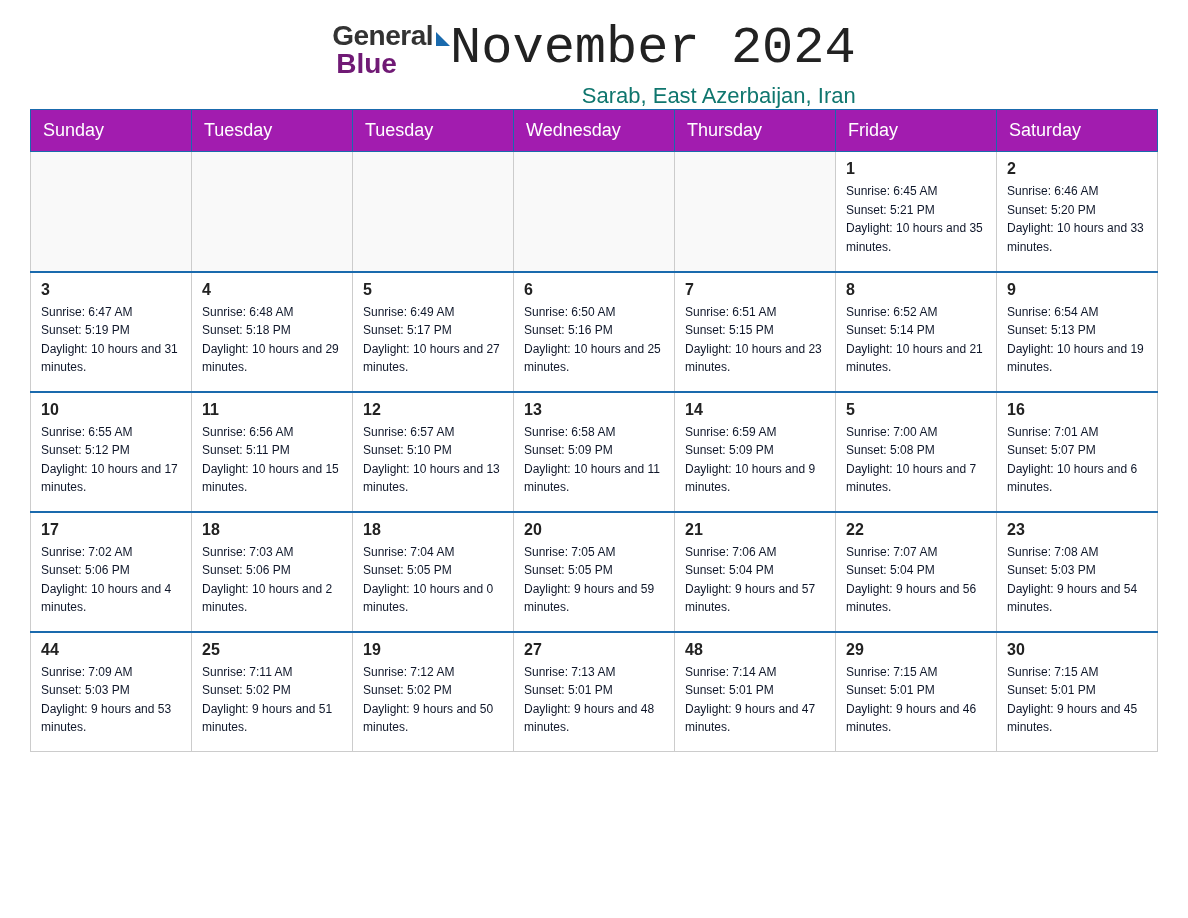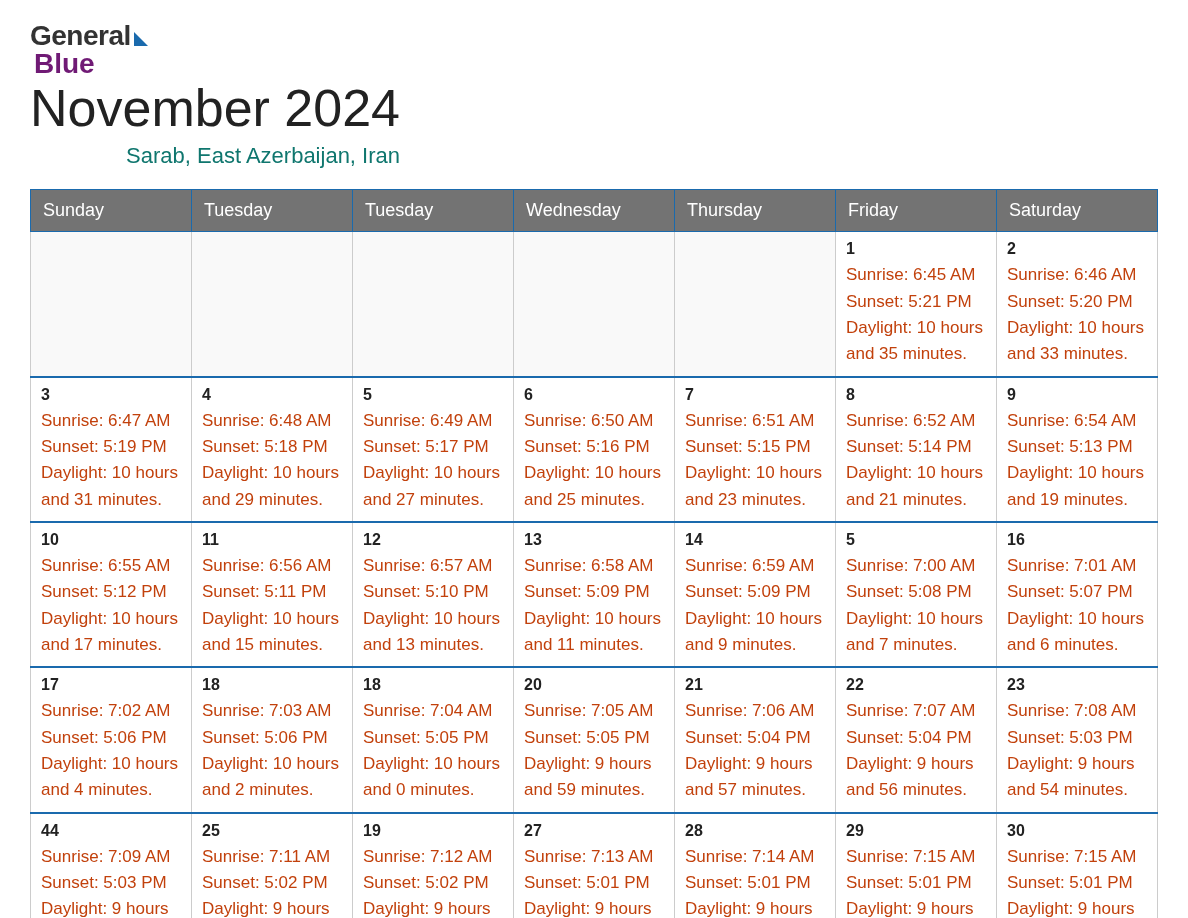--- a/index.html
+++ b/index.html
@@ -7,22 +7,20 @@
       font-family: Arial, Helvetica, sans-serif;
       background: #fff;
       padding: 20px 30px;
       width: 1188px;
       min-height: 918px;
     }
     .header {
       display: flex;
       justify-content: center;
       align-items: flex-start;
-      margin-bottom: 20px;
-      flex-direction: column;
     }
     .logo {
       display: flex;
       flex-direction: column;
       align-items: flex-start;
     }
     .logo-top {
       display: flex;
       align-items: center;
     }
@@ -49,32 +47,33 @@
       margin-left: 4px;
     }
     .title-block {
       text-align: right;
     }
     .month-title {
       font-size: 52px;
       font-weight: normal;
       color: #222;
       line-height: 1.1;
+      font-family: Liberation Mono, monospace;
     }
     .location-title {
       font-size: 22px;
       color: #0f766e;
       margin-top: 6px;
     }
     .calendar {
       width: 100%;
       border-collapse: collapse;
     }
     .calendar thead tr th {
-      background: #737373;
+      background: #a21caf;
       color: #fff;
       font-size: 18px;
       font-weight: normal;
       padding: 10px 12px;
       text-align: left;
       border: 1px solid #1a6aad;
     }
     .calendar tbody tr td {
       border: 1px solid #ccc;
       vertical-align: top;
@@ -86,22 +85,22 @@
     .calendar tbody tr td.empty {
       background: #f9f9f9;
     }
     .day-number {
       font-size: 16px;
       font-weight: bold;
       color: #222;
       margin-bottom: 4px;
     }
     .day-info {
-      font-size: 17px;
-      color: #c2410c;
+      font-size: 12px;
+      color: #0f172a;
       line-height: 1.55;
     }
     .row-separator td {
       border-top: 2px solid #1a6aad !important;
     }
   </style>
 </head>
 <body>
 
 <div class="header">
@@ -247,21 +246,21 @@
         </td>
         <td>
           <div class="day-number">19</div>
           <div class="day-info">Sunrise: 7:12 AM<br>Sunset: 5:02 PM<br>Daylight: 9 hours and 50 minutes.</div>
         </td>
         <td>
           <div class="day-number">27</div>
           <div class="day-info">Sunrise: 7:13 AM<br>Sunset: 5:01 PM<br>Daylight: 9 hours and 48 minutes.</div>
         </td>
         <td>
-          <div class="day-number">28</div>
+          <div class="day-number">48</div>
           <div class="day-info">Sunrise: 7:14 AM<br>Sunset: 5:01 PM<br>Daylight: 9 hours and 47 minutes.</div>
         </td>
         <td>
           <div class="day-number">29</div>
           <div class="day-info">Sunrise: 7:15 AM<br>Sunset: 5:01 PM<br>Daylight: 9 hours and 46 minutes.</div>
         </td>
         <td>
           <div class="day-number">30</div>
           <div class="day-info">Sunrise: 7:15 AM<br>Sunset: 5:01 PM<br>Daylight: 9 hours and 45 minutes.</div>
         </td>

